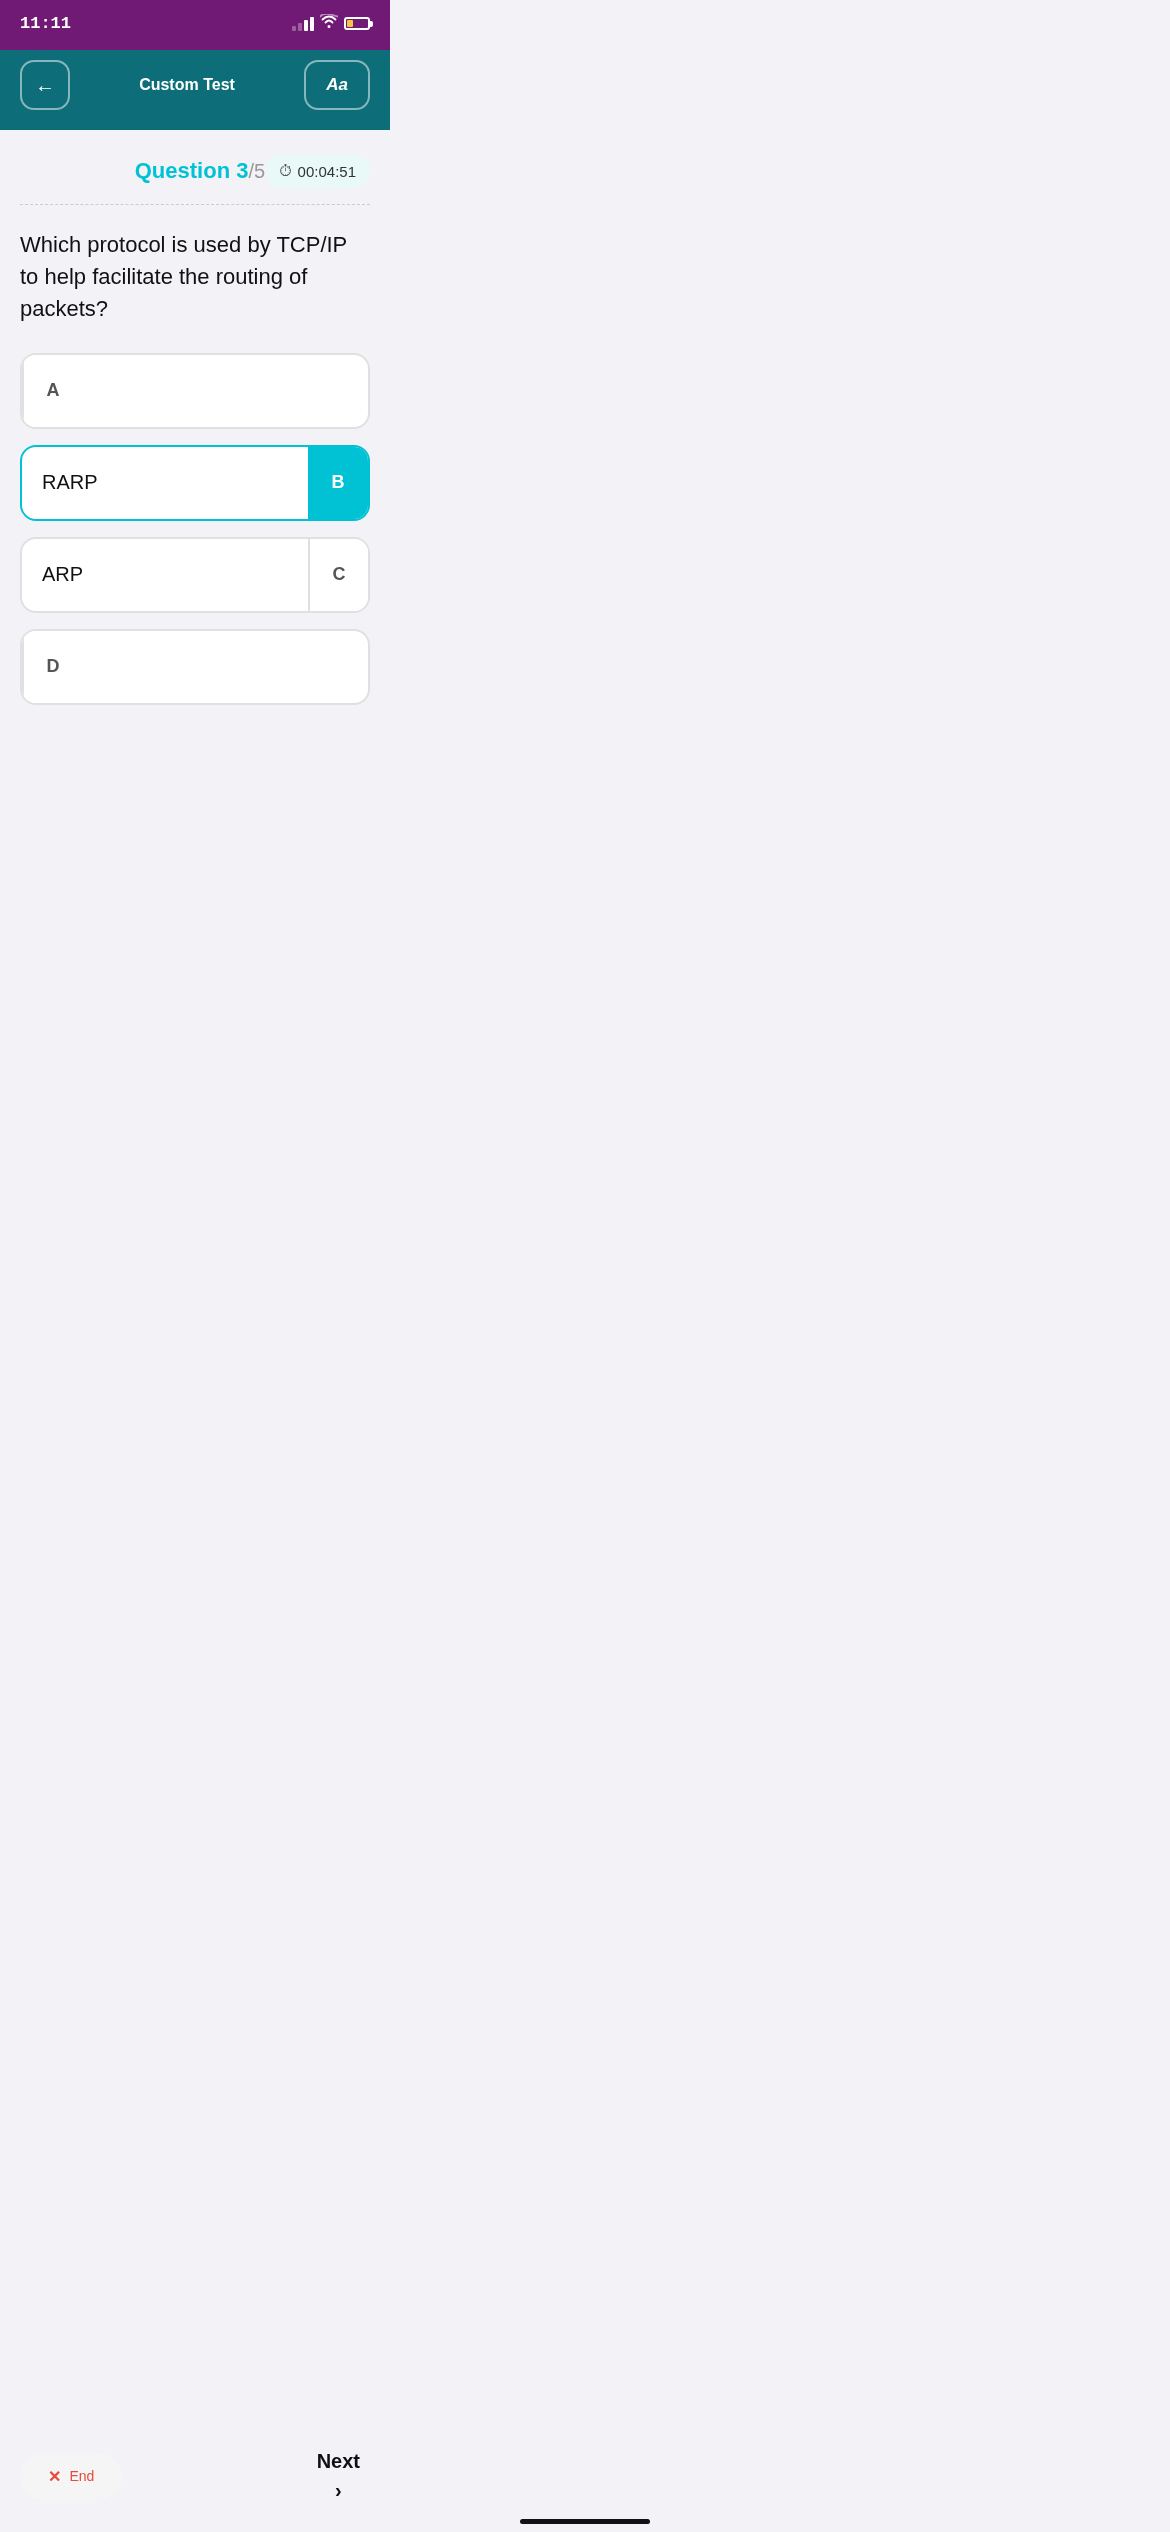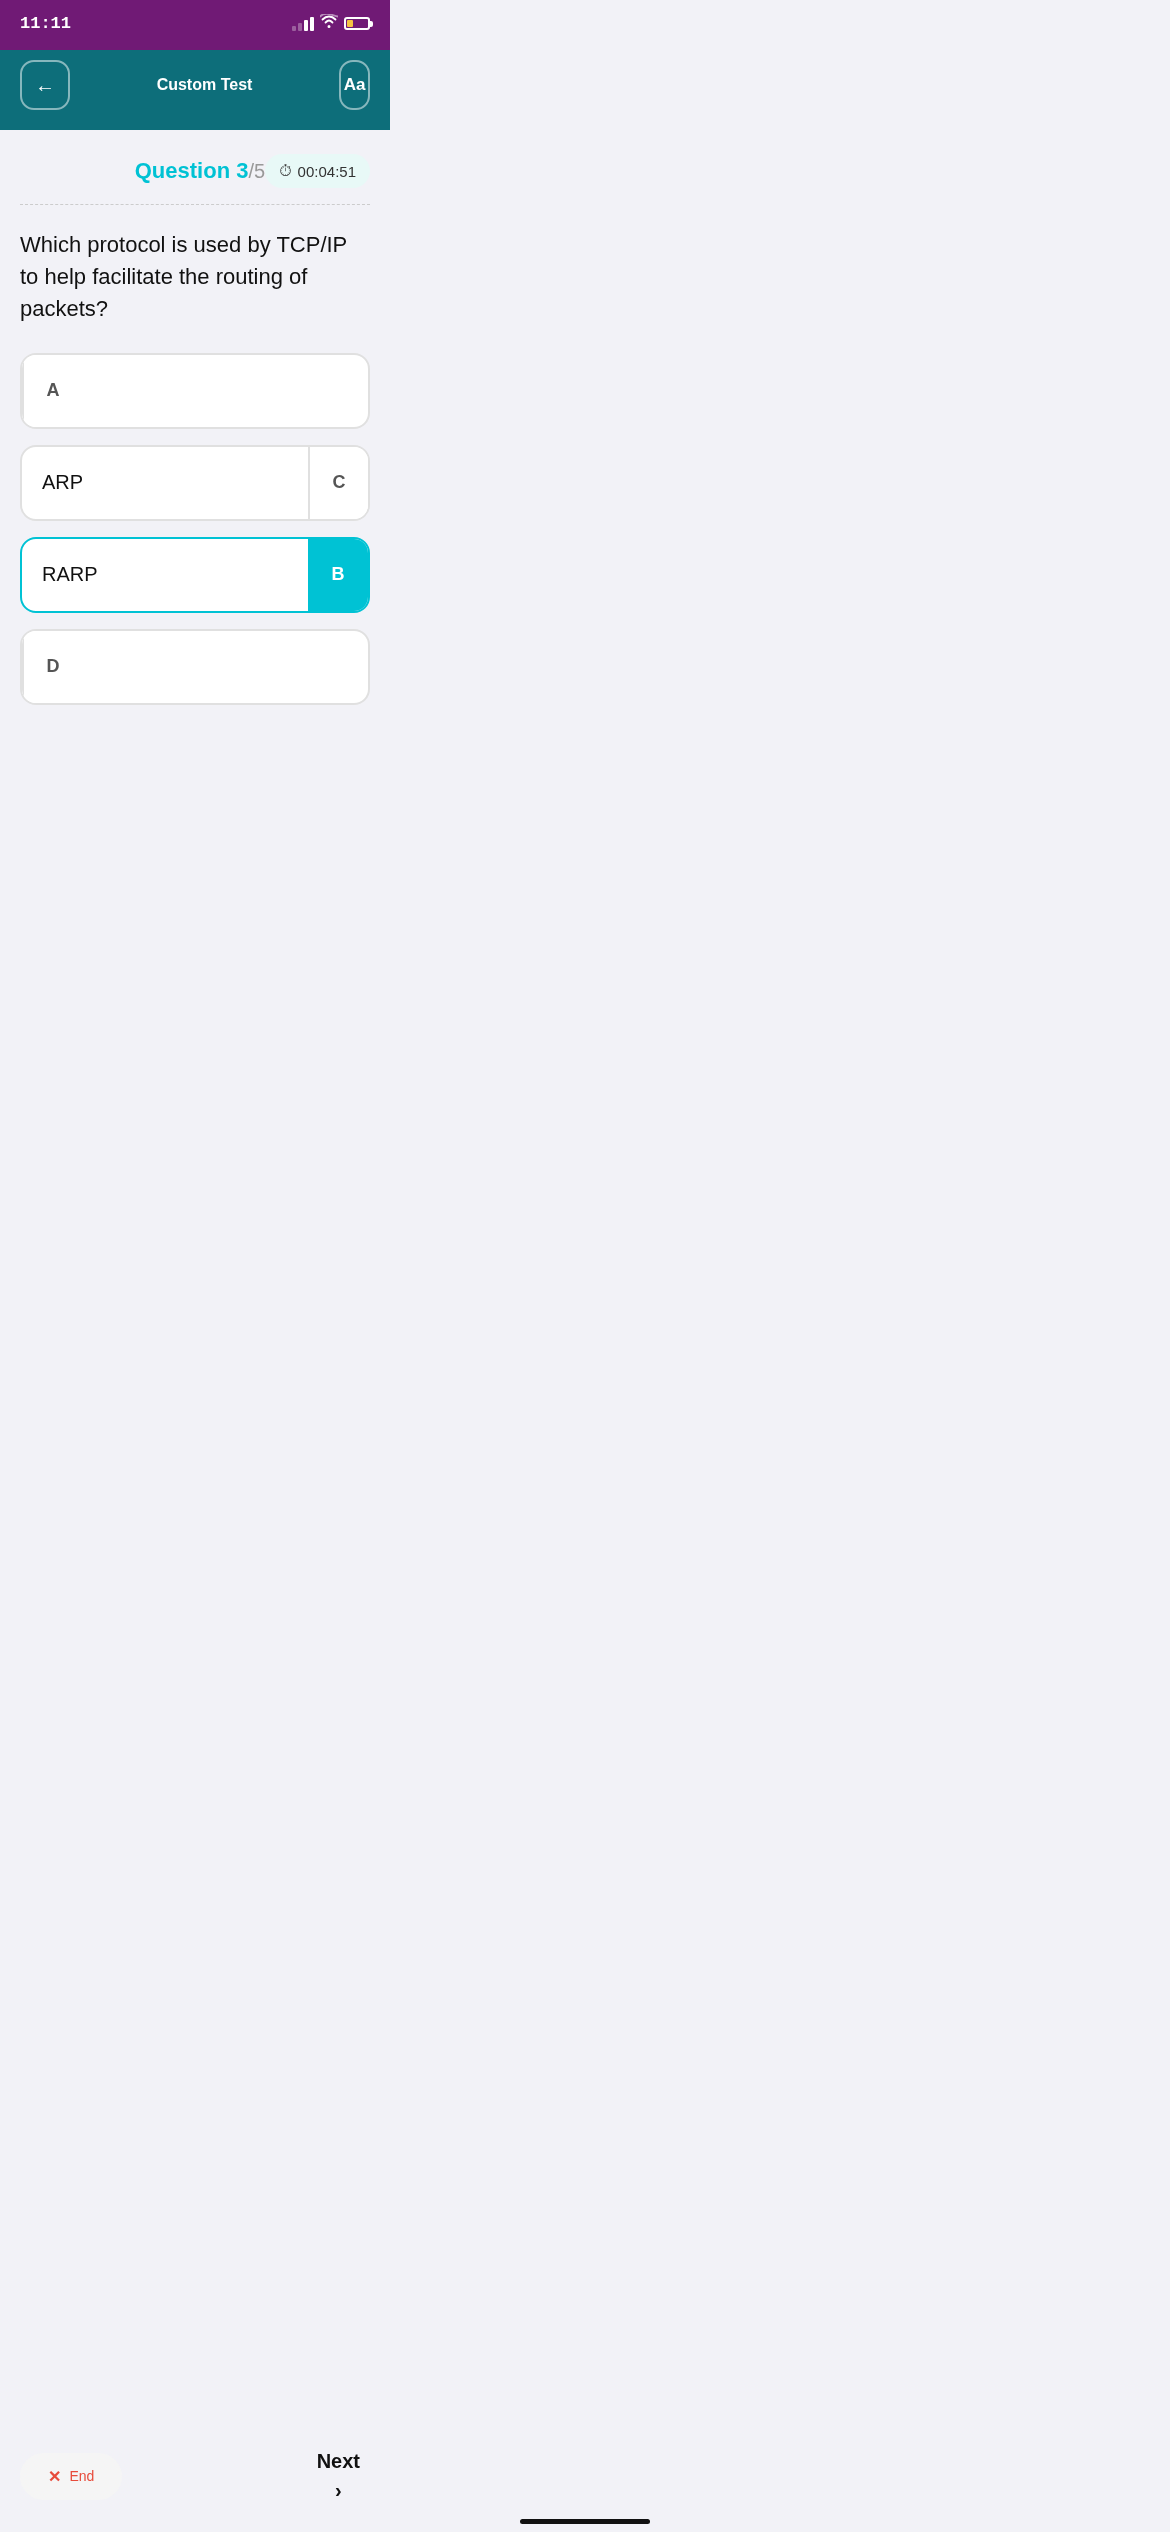--- a/index.html
+++ b/index.html
@@ -115,29 +115,30 @@
       font-size: 20px;
     }
 
     .header-title {
       color: white;
       font-size: 16px;
       font-weight: 600;
     }
 
     .font-button {
-      width: 31px;
+      width: 66px;
       height: 50px;
       border: 2px solid rgba(255,255,255,0.5);
       border-radius: 14px;
       display: flex;
       align-items: center;
       justify-content: center;
       cursor: pointer;
       background: transparent;
+      font-style: italic;
     }
 
     .font-button-label {
       color: white;
       font-size: 17px;
       font-weight: 700;
     }
 
     .content {
       background: #f2f2f7;
@@ -380,31 +381,31 @@
   <div class="question-text">Which protocol is used by TCP/IP to help facilitate the routing of packets?</div>
 
   <div class="options-container">
 
     <div class="option-item">
       <div class="option-letter-box">
         <span class="option-letter">A</span>
       </div>
     </div>
 
+    <div class="option-item selected">
+      <span class="option-text">RARP</span>
+      <div class="option-letter-box">
+        <span class="option-letter">B</span>
+      </div>
+    </div>
+
     <div class="option-item">
       <span class="option-text">ARP</span>
       <div class="option-letter-box">
         <span class="option-letter">C</span>
-      </div>
-    </div>
-
-    <div class="option-item selected">
-      <span class="option-text">RARP</span>
-      <div class="option-letter-box">
-        <span class="option-letter">B</span>
       </div>
     </div>
 
     <div class="option-item">
       <div class="option-letter-box">
         <span class="option-letter">D</span>
       </div>
     </div>
 
   </div>

